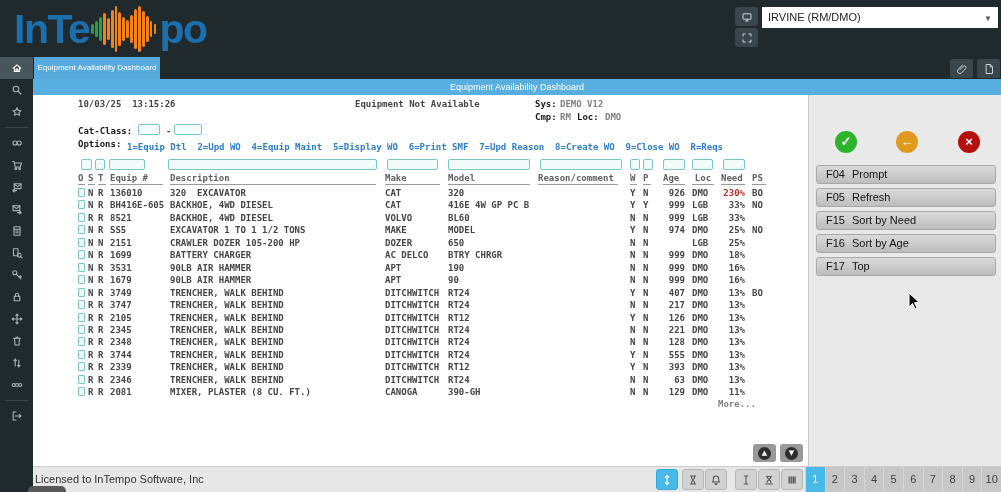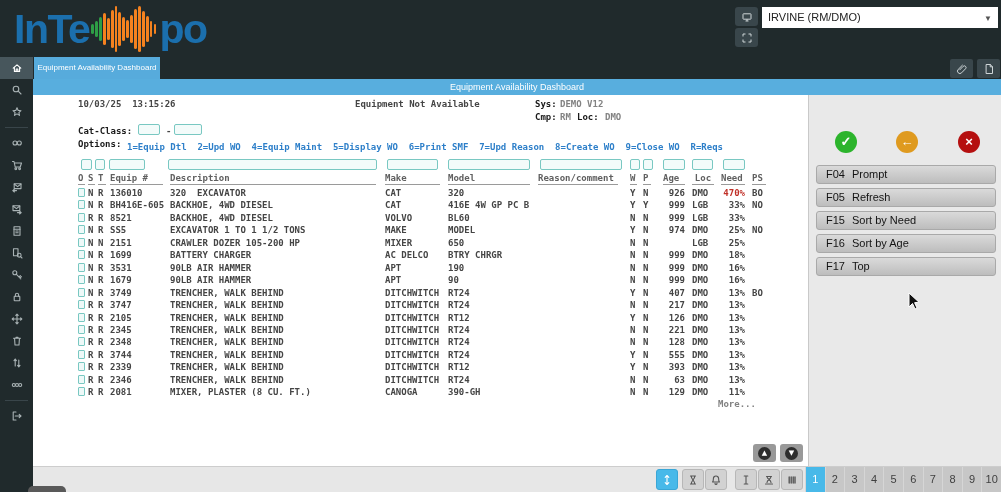--- a/index.html
+++ b/index.html
@@ -266,21 +266,21 @@
         <span style="left:77px">136010</span>
         <span style="left:137px">320  EXCAVATOR</span>
         <span style="left:352px">CAT</span>
         <span style="left:415px">320</span>
         <span style="left:505px"></span>
         <span style="left:597px">Y</span>
         <span style="left:610px">N</span>
         <span style="left:659px">DMO</span>
         <span style="left:719px">BO</span>
         <span class="ralign" style="left:628px;width:24px">926</span>
-        <span class="ralign alert" style="left:679px;width:33px">470%</span>
+        <span class="ralign alert" style="left:679px;width:33px">230%</span>
       </div>
       <div class="trow" style="top: 105.45px;">
         <i class="chk" style="left:45px;top:0"></i>
         <span style="left:55px">N</span>
         <span style="left:65px">R</span>
         <span style="left:77px">BH416E-605</span>
         <span style="left:137px">BACKHOE, 4WD DIESEL</span>
         <span style="left:352px">CAT</span>
         <span style="left:415px">416E 4W GP PC B</span>
         <span style="left:505px"></span>
@@ -322,21 +322,21 @@
         <span style="left:719px">NO</span>
         <span class="ralign" style="left:628px;width:24px">974</span>
         <span class="ralign" style="left:679px;width:33px">25%</span>
       </div>
       <div class="trow" style="top: 142.8px;">
         <i class="chk" style="left:45px;top:0"></i>
         <span style="left:55px">N</span>
         <span style="left:65px">N</span>
         <span style="left:77px">2151</span>
         <span style="left:137px">CRAWLER DOZER 105-200 HP</span>
-        <span style="left:352px">MIXER</span>
+        <span style="left:352px">DOZER</span>
         <span style="left:415px">650</span>
         <span style="left:505px"></span>
         <span style="left:597px">N</span>
         <span style="left:610px">N</span>
         <span style="left:659px">LGB</span>
         <span style="left:719px"></span>
         <span class="ralign" style="left:628px;width:24px"></span>
         <span class="ralign" style="left:679px;width:33px">25%</span>
       </div>
       <div class="trow" style="top: 155.25px;">
@@ -548,20 +548,21 @@
   <div id="fbtns">
       <div class="fbtn" style="top: 70px;"><span class="fkey">F04</span><span>Prompt</span></div>
       <div class="fbtn" style="top: 93px;"><span class="fkey">F05</span><span>Refresh</span></div>
       <div class="fbtn" style="top: 116px;"><span class="fkey">F15</span><span>Sort by Need</span></div>
       <div class="fbtn" style="top: 139px;"><span class="fkey">F16</span><span>Sort by Age</span></div>
       <div class="fbtn" style="top: 162px;"><span class="fkey">F17</span><span>Top</span></div>
     </div>
 </div>
 
 <div id="footer">
+  <div id="license">Licensed to InTempo Software, Inc</div>
   <div id="tools">
       <div class="tool blue" style="left: 623px;">
         <svg width="12" height="12" viewBox="0 0 12 12">
           <path d="M6 1.5 V10.5 M6 1.5 L4.2 3.3 M6 1.5 L7.8 3.3 M6 10.5 L4.2 8.7 M6 10.5 L7.8 8.7"></path>
         </svg>
       </div>
       <div class="tool" style="left: 649px;">
         <svg width="12" height="12" viewBox="0 0 12 12">
           <path d="M3.5 2 H8.5 M3.5 10 H8.5 M4.2 2 C4.2 5.5 7.8 6.5 7.8 10 M7.8 2 C7.8 5.5 4.2 6.5 4.2 10"></path>
         </svg>

